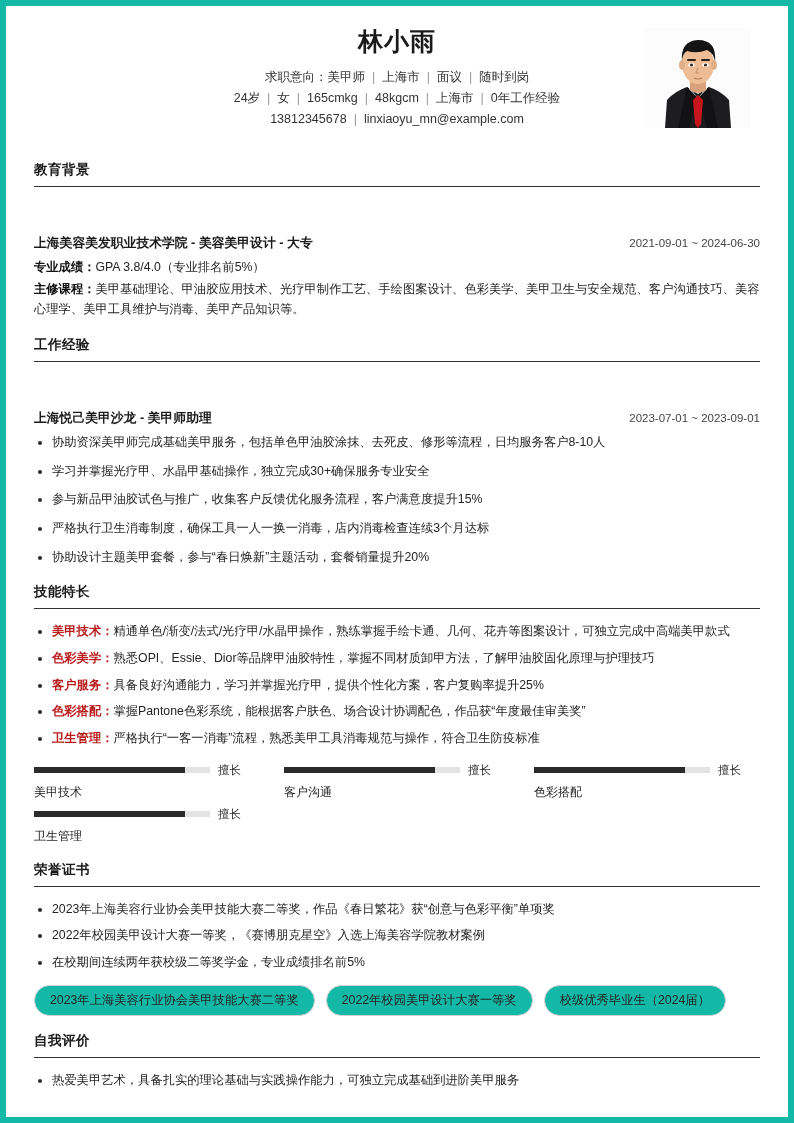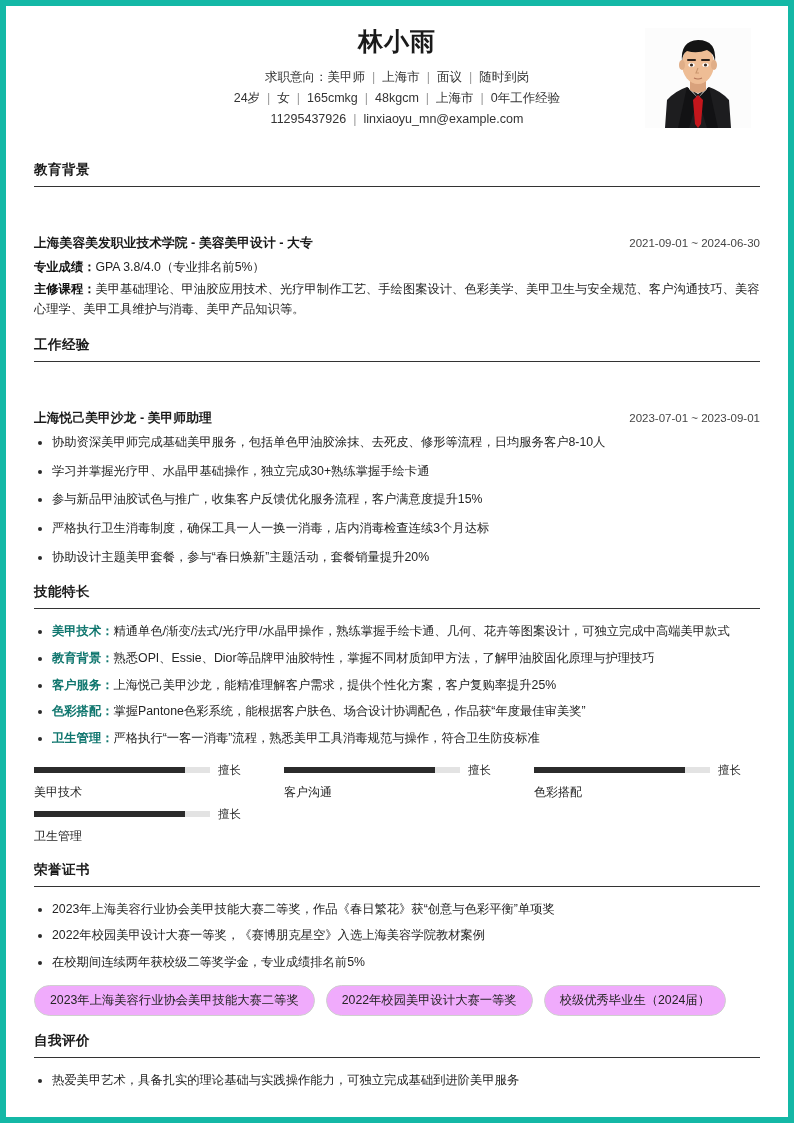--- a/index.html
+++ b/index.html
@@ -125,21 +125,21 @@
   ul.bullets > li:before {
     content: "";
     position: absolute;
     left: 4px;
     top: 8px;
     width: 4px;
     height: 4px;
     border-radius: 50%;
     background: #2b2b2b;
   }
-  ul.bullets > li b { font-weight: bold; color: #0f766e; }
+  ul.bullets > li b { font-weight: bold; color: #b91c1c; }
   ul.tight > li { margin-bottom: 7px; }
 
   
   .bars {
     display: grid;
     grid-template-columns: repeat(3, 1fr);
     column-gap: 24px;
     row-gap: 6px;
     margin-top: 14px;
   }
@@ -178,21 +178,21 @@
     flex-wrap: wrap;
     gap: 11px;
     margin-top: 12px;
   }
   .tag {
     border: 1px solid #cfcfcf;
     border-radius: 16px;
     padding: 6px 15px;
     font-size: 12.3px;
     color: #242424;
-    background: #f0abfc;
+    background: #14b8a6;
     white-space: nowrap;
   }
 </style>
 </head>
 <body>
 
 <div class="page">
 
   <div class="header">
 
@@ -236,21 +236,21 @@
 
       <div class="meta-line">
         <span class="meta-item">求职意向：美甲师</span><span class="sep">|</span><span class="meta-item">上海市</span><span class="sep">|</span><span class="meta-item">面议</span><span class="sep">|</span><span class="meta-item">随时到岗</span>
       </div>
 
       <div class="meta-line">
         <span class="meta-item">24岁</span><span class="sep">|</span><span class="meta-item">女</span><span class="sep">|</span><span class="meta-item">165cmkg</span><span class="sep">|</span><span class="meta-item">48kgcm</span><span class="sep">|</span><span class="meta-item">上海市</span><span class="sep">|</span><span class="meta-item">0年工作经验</span>
       </div>
 
       <div class="meta-line">
-        <span class="meta-item">11295437926</span><span class="sep">|</span><span class="meta-item">linxiaoyu_mn@example.com</span>
+        <span class="meta-item">13812345678</span><span class="sep">|</span><span class="meta-item">linxiaoyu_mn@example.com</span>
       </div>
     </div>
   </div>
 
   <div class="section">
     <div class="section-title">教育背景</div>
     <div class="section-rule"></div>
 
     <div class="entry">
       <div class="entry-head">
@@ -270,36 +270,36 @@
     <div class="section-title">工作经验</div>
     <div class="section-rule"></div>
 
     <div class="entry">
       <div class="entry-head">
         <div class="entry-title">上海悦己美甲沙龙 - 美甲师助理</div>
         <div class="entry-date">2023-07-01 ~ 2023-09-01</div>
       </div>
       <ul class="bullets">
         <li>协助资深美甲师完成基础美甲服务，包括单色甲油胶涂抹、去死皮、修形等流程，日均服务客户8-10人</li>
-        <li>学习并掌握光疗甲、水晶甲基础操作，独立完成30+熟练掌握手绘卡通</li>
+        <li>学习并掌握光疗甲、水晶甲基础操作，独立完成30+确保服务专业安全</li>
         <li>参与新品甲油胶试色与推广，收集客户反馈优化服务流程，客户满意度提升15%</li>
         <li>严格执行卫生消毒制度，确保工具一人一换一消毒，店内消毒检查连续3个月达标</li>
         <li>协助设计主题美甲套餐，参与“春日焕新”主题活动，套餐销量提升20%</li>
       </ul>
     </div>
   </div>
 
   <div class="section">
     <div class="section-title">技能特长</div>
     <div class="section-rule"></div>
 
     <ul class="bullets tight">
       <li><b>美甲技术：</b><span>精通单色/渐变/法式/光疗甲/水晶甲操作，熟练掌握手绘卡通、几何、花卉等图案设计，可独立完成中高端美甲款式</span></li>
-      <li><b>教育背景：</b><span>熟悉OPI、Essie、Dior等品牌甲油胶特性，掌握不同材质卸甲方法，了解甲油胶固化原理与护理技巧</span></li>
-      <li><b>客户服务：</b><span>上海悦己美甲沙龙，能精准理解客户需求，提供个性化方案，客户复购率提升25%</span></li>
+      <li><b>色彩美学：</b><span>熟悉OPI、Essie、Dior等品牌甲油胶特性，掌握不同材质卸甲方法，了解甲油胶固化原理与护理技巧</span></li>
+      <li><b>客户服务：</b><span>具备良好沟通能力，学习并掌握光疗甲，提供个性化方案，客户复购率提升25%</span></li>
       <li><b>色彩搭配：</b><span>掌握Pantone色彩系统，能根据客户肤色、场合设计协调配色，作品获“年度最佳审美奖”</span></li>
       <li><b>卫生管理：</b><span>严格执行“一客一消毒”流程，熟悉美甲工具消毒规范与操作，符合卫生防疫标准</span></li>
     </ul>
 
     <div class="bars">
       <div class="bar-cell">
         <div class="bar-row">
           <div class="bar-track">
               <div class="bar-fill" style="width: 86%;"></div>
             </div>

